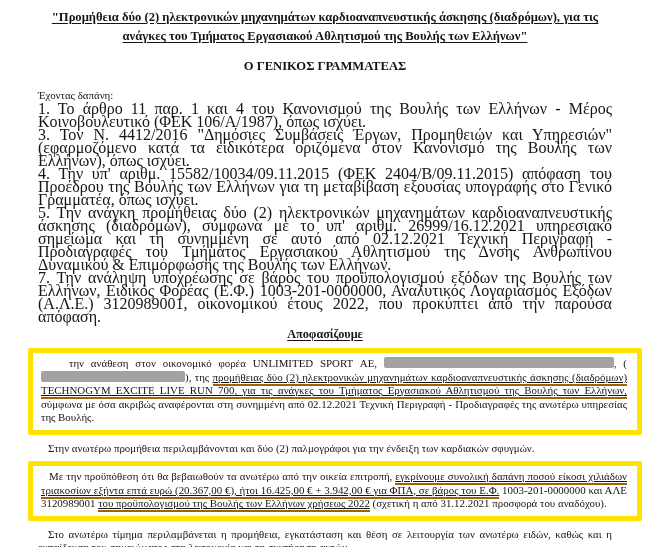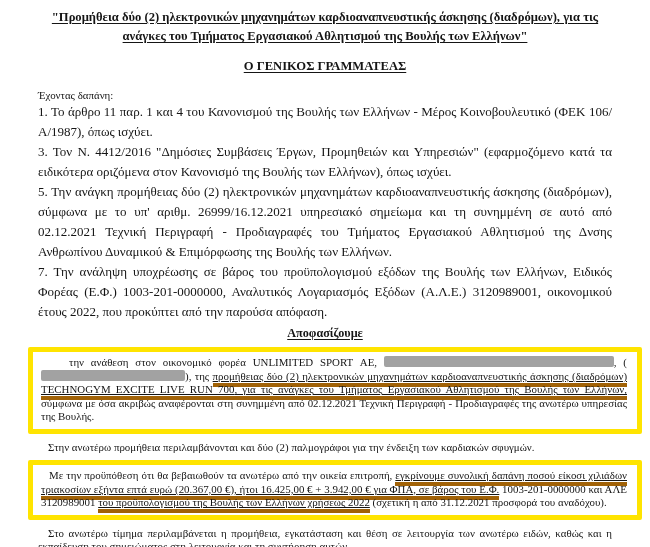--- a/index.html
+++ b/index.html
@@ -22,33 +22,32 @@
     line-height:19px;
     text-decoration:underline;
     text-underline-offset:2px;
   }
   .authority {
     margin-top:12px;
     text-align:center;
     font-weight:bold;
     font-size:12.6px;
     line-height:16px;
-    text-decoration:underline;
     text-underline-offset:2px;
   }
   .intro {
     margin-top:15px;
     font-size:10.9px;
     line-height:13.1px;
   }
   .items p {
     margin:0;
     text-align:justify;
-    font-size:13px;
-    line-height:20px;
+    font-size:16px;
+    line-height:13px;
   }
   .decide {
     margin:3px 0 6px;
     text-align:center;
     font-weight:bold;
     font-size:12.2px;
     line-height:16px;
     text-decoration:underline;
     text-underline-offset:2px;
   }
@@ -69,21 +68,21 @@
   .expense-p{ text-indent:8px; }
   .para {
     margin:7px 0 0;
     text-align:justify;
     text-indent:10px;
     font-size:10.9px;
     line-height:13.2px;
   }
   .b { font-weight:normal; }
   .u { text-decoration:underline; text-decoration-thickness:1px; text-underline-offset:1px; }
-  .redmark { border-bottom:4px solid #a16207; padding-bottom:1px;text-decoration:underline; }
+  .redmark { border-bottom:2px solid #a16207; padding-bottom:1px;text-decoration:underline; }
   .redact {
     display:inline-block;
     background:#a2a2a2;
     height:11px;
     border-radius:2px;
     vertical-align:-1px;
   }
   .redact1 { width:230px; }
   .redact2 { width:144px; }
 </style>
@@ -95,20 +94,21 @@
 
     <div class="doc-title">"Προμήθεια δύο (2) ηλεκτρονικών μηχανημάτων καρδιοαναπνευστικής άσκησης (διαδρόμων), για τις ανάγκες του Τμήματος Εργασιακού Αθλητισμού της Βουλής των Ελλήνων"</div>
 
     <div class="authority">Ο ΓΕΝΙΚΟΣ ΓΡΑΜΜΑΤΕΑΣ</div>
 
     <div class="intro">Έχοντας δαπάνη:</div>
 
     <div class="items">
       <p>1. Το άρθρο 11 παρ. 1 και 4 του Κανονισμού της Βουλής των Ελλήνων - Μέρος Κοινοβουλευτικό (ΦΕΚ 106/Α/1987), όπως ισχύει.</p>
       <p>3. Τον Ν. 4412/2016 "Δημόσιες Συμβάσεις Έργων, Προμηθειών και Υπηρεσιών" (εφαρμοζόμενο κατά τα ειδικότερα οριζόμενα στον Κανονισμό της Βουλής των Ελλήνων), όπως ισχύει.</p>
+      <p>4. Την υπ' αριθμ. 15582/10034/09.11.2015 (ΦΕΚ 2404/Β/09.11.2015) απόφαση του Προέδρου της Βουλής των Ελλήνων για τη μεταβίβαση εξουσίας υπογραφής στο Γενικό Γραμματέα, όπως ισχύει.</p>
       <p>5. Την ανάγκη προμήθειας δύο (2) ηλεκτρονικών μηχανημάτων καρδιοαναπνευστικής άσκησης (διαδρόμων), σύμφωνα με το υπ' αριθμ. 26999/16.12.2021 υπηρεσιακό σημείωμα και τη συνημμένη σε αυτό από 02.12.2021 Τεχνική Περιγραφή - Προδιαγραφές του Τμήματος Εργασιακού Αθλητισμού της Δνσης Ανθρωπίνου Δυναμικού &amp; Επιμόρφωσης της Βουλής των Ελλήνων.</p>
       <p>7. Την ανάληψη υποχρέωσης σε βάρος του προϋπολογισμού εξόδων της Βουλής των Ελλήνων, Ειδικός Φορέας (Ε.Φ.) 1003-201-0000000, Αναλυτικός Λογαριασμός Εξόδων (Α.Λ.Ε.) 3120989001, οικονομικού έτους 2022, που προκύπτει από την παρούσα απόφαση.</p>
     </div>
 
     <div class="decide">Αποφασίζουμε</div>
 
     <div class="hl-box">
       <p class="award-p">
         <span>την ανάθεση στον οικονομικό φορέα </span><span class="b">UNLIMITED SPORT ΑΕ, </span><span class="redact redact1"></span><span>, (</span><span class="redact redact2"></span><span>), της </span><span class="u redmark">προμήθειας δύο (2) ηλεκτρονικών μηχανημάτων καρδιοαναπνευστικής άσκησης (διαδρόμων) TECHNOGYM EXCITE LIVE RUN 700</span><span class="redmark">, για τις ανάγκες του Τμήματος Εργασιακού Αθλητισμού της Βουλής των Ελλήνων,</span><span> σύμφωνα με όσα ακριβώς αναφέρονται στη συνημμένη από 02.12.2021 Τεχνική Περιγραφή - Προδιαγραφές της ανωτέρω υπηρεσίας της Βουλής.</span>
       </p>

